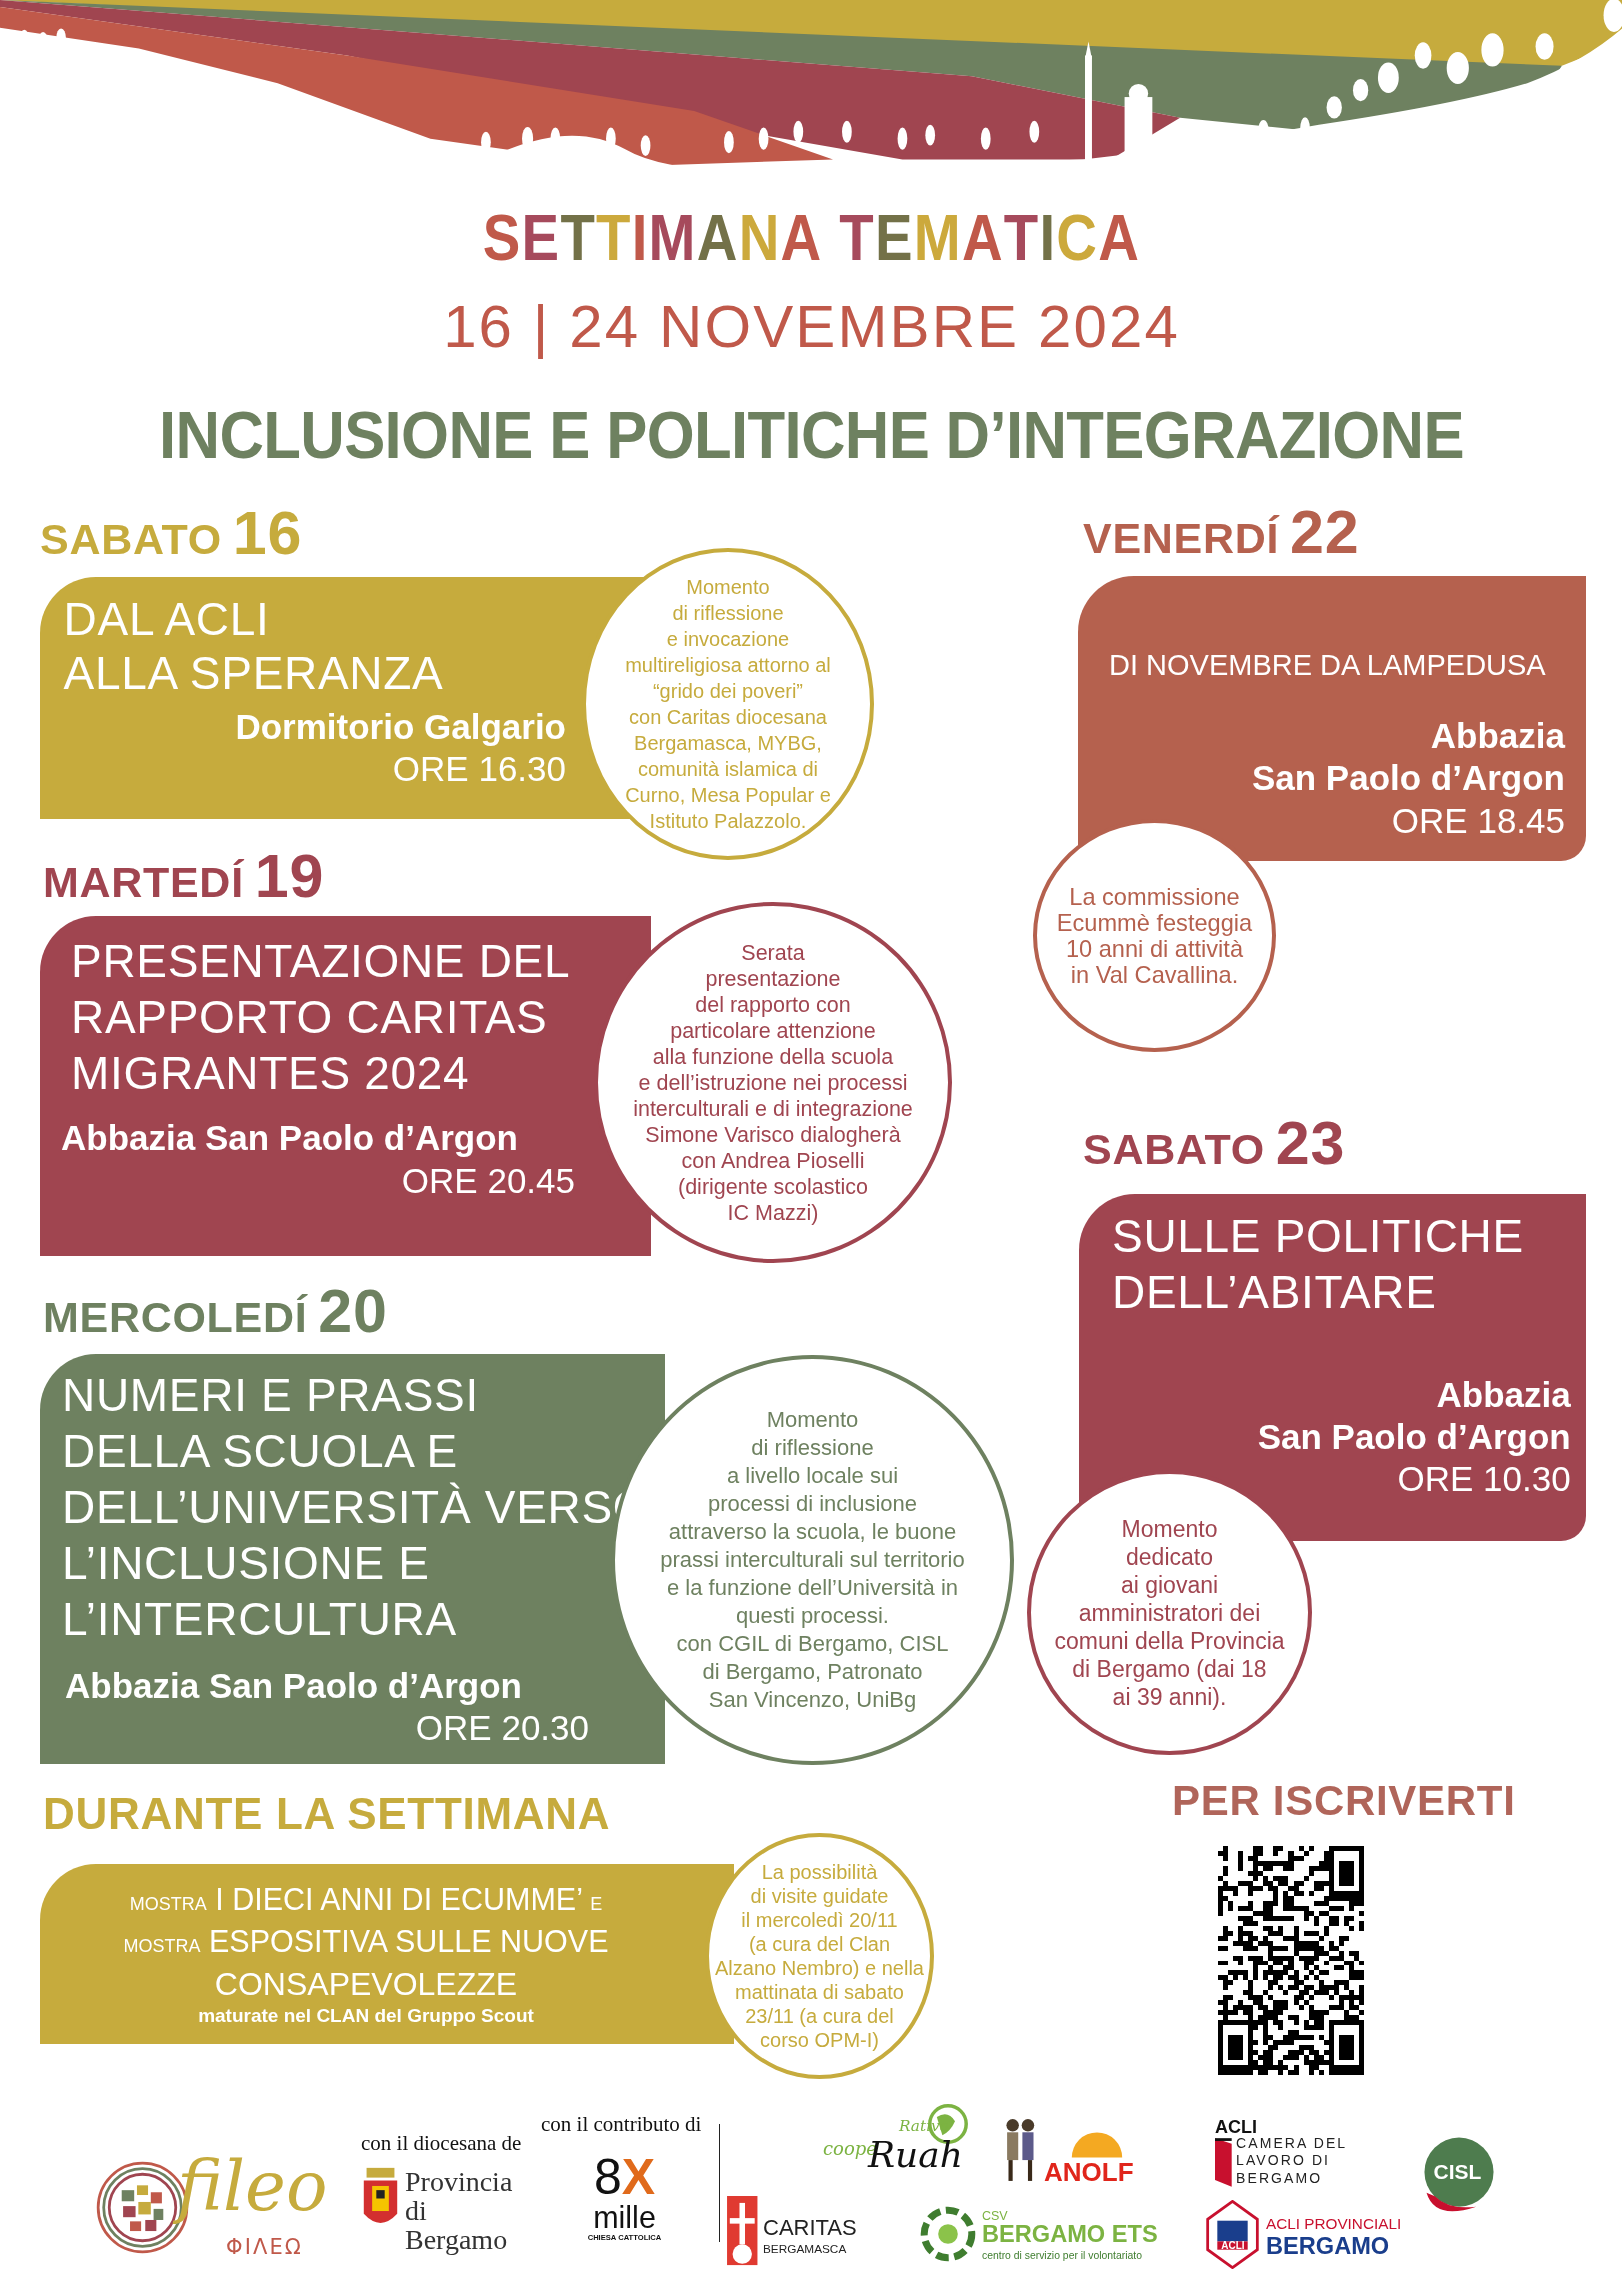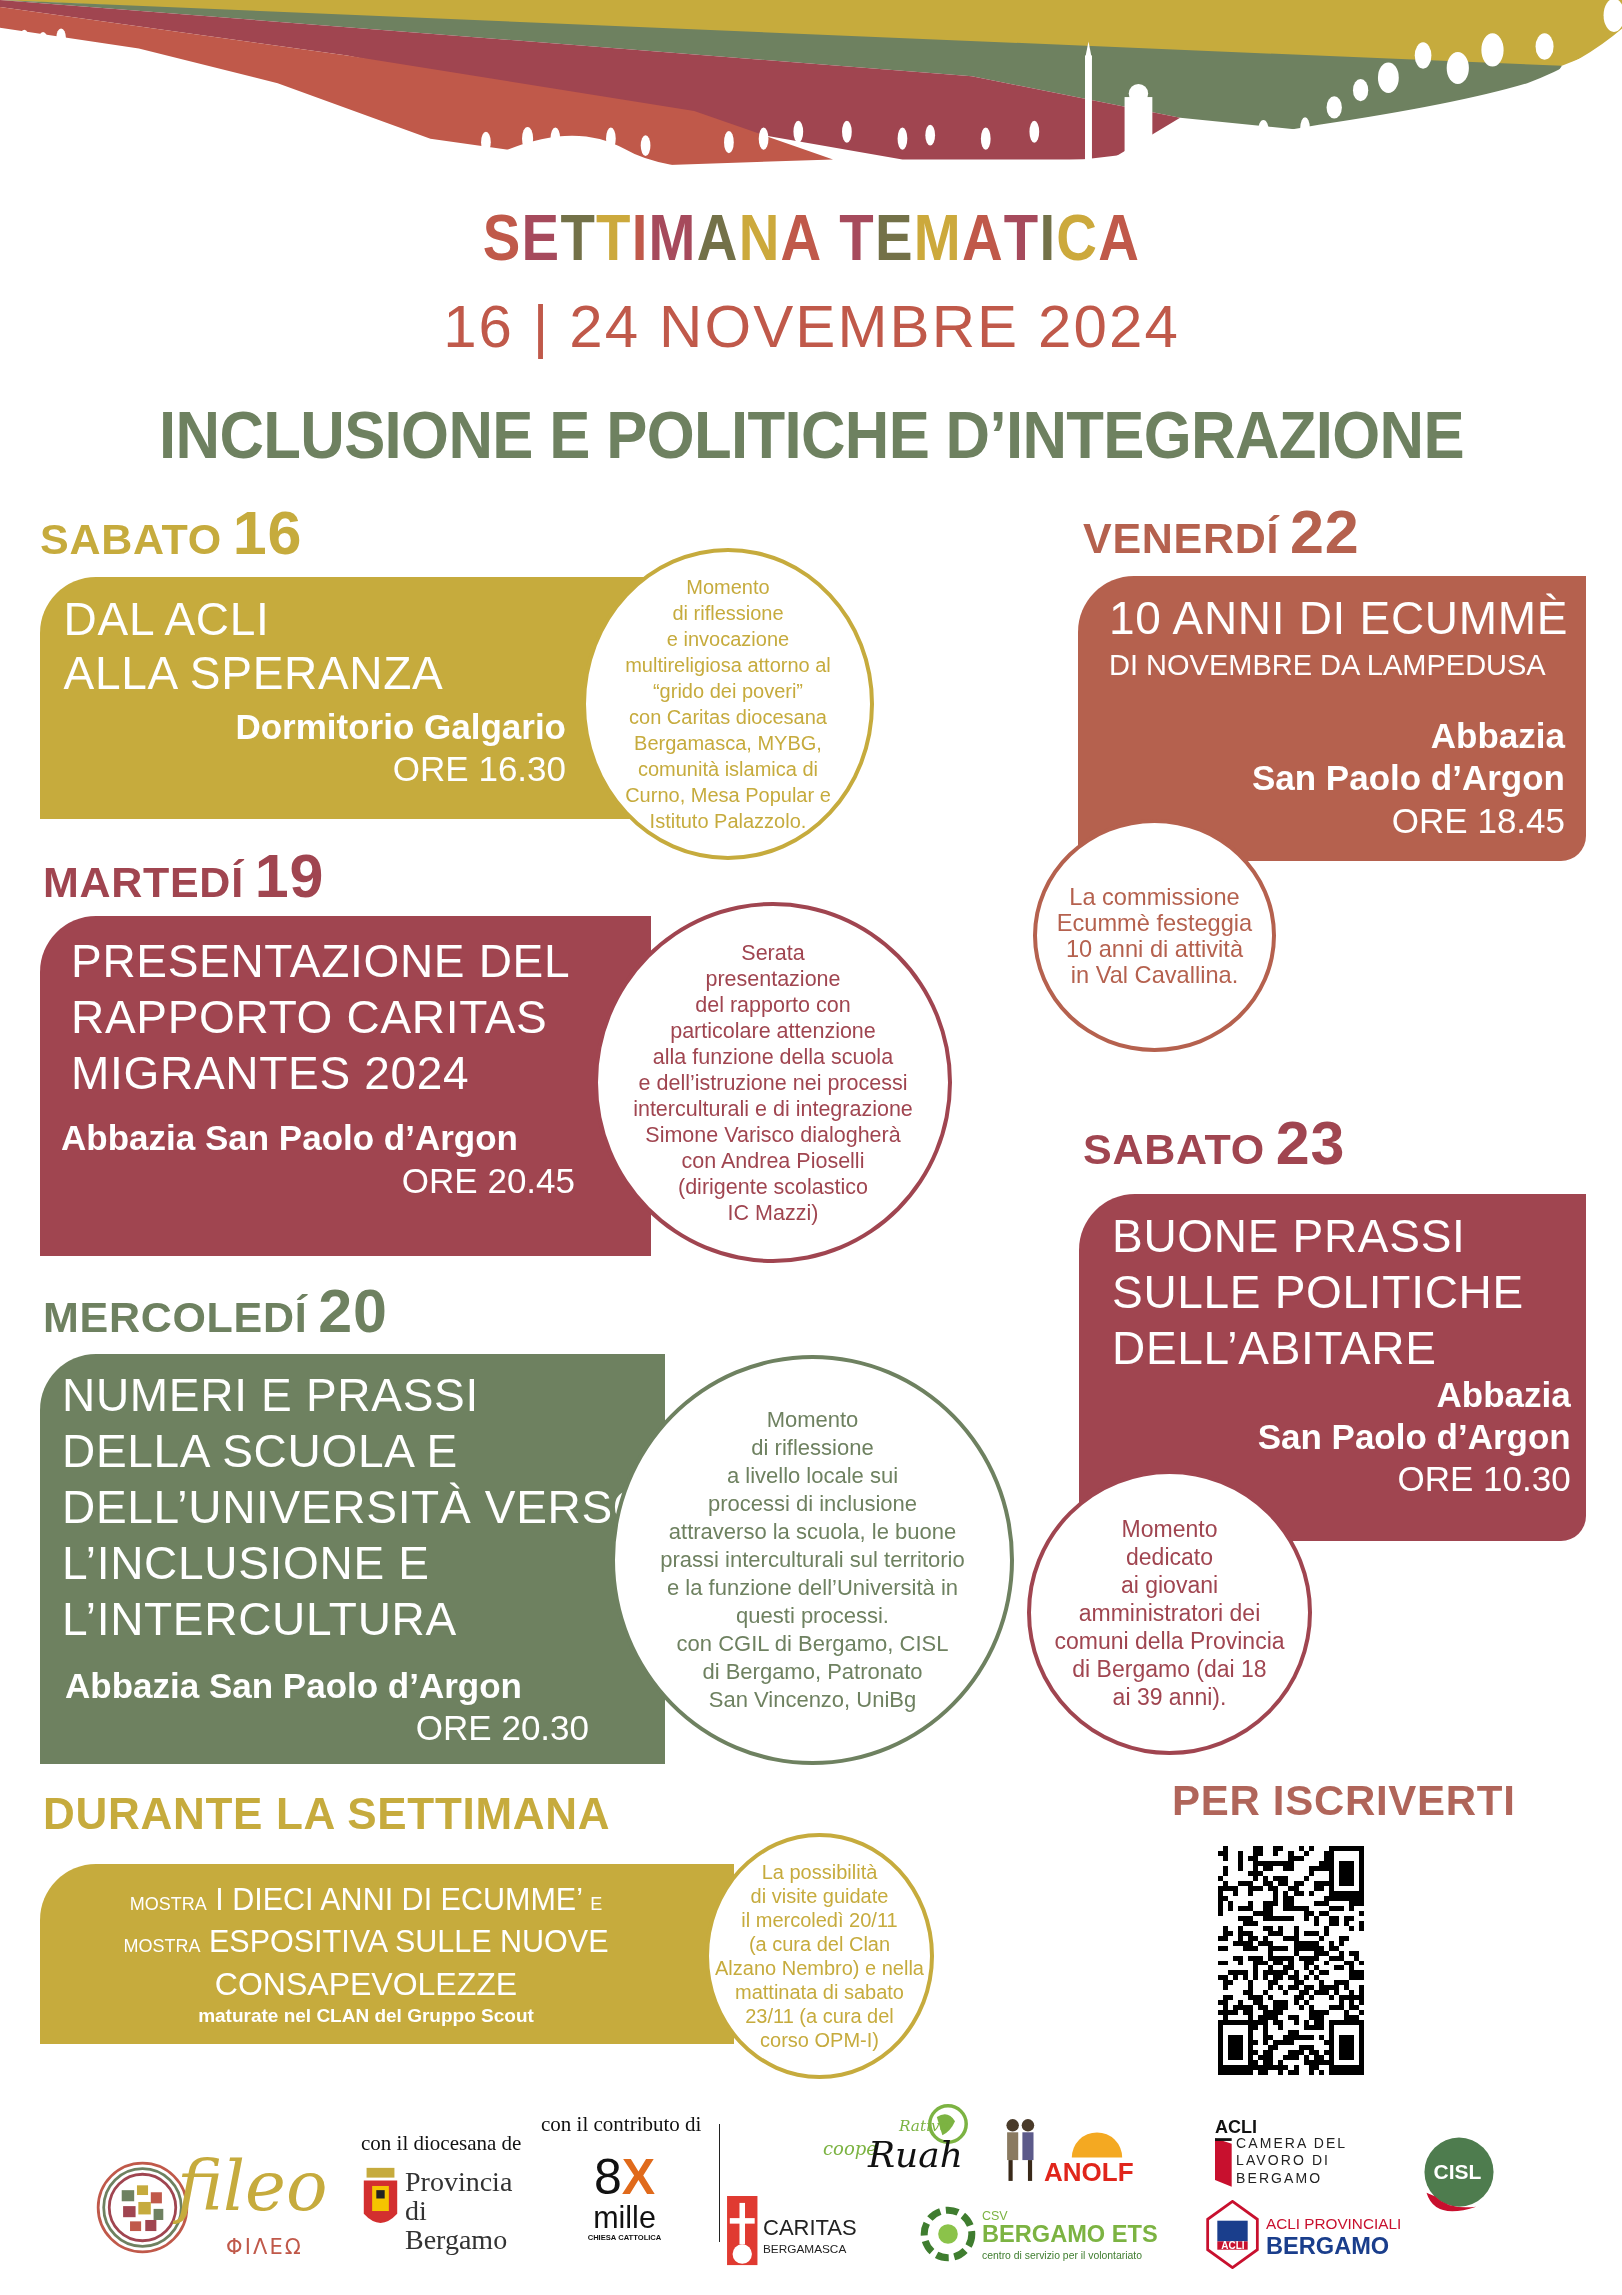--- a/index.html
+++ b/index.html
@@ -106,21 +106,20 @@
 Bergamasca, MYBG,
 comunità islamica di
 Curno, Mesa Popular e
 Istituto Palazzolo.</p>
 </div>
 
 <div class="day-label" style="left:1083px;top:497px;color:#b5614e;">
   <span>VENERDÍ</span><span class="num">22</span>
 </div>
 <div class="box rr" style="left:1078px;top:576px;width:508px;height:285px;background:#b5614e;">
-  <div class="box-title" style="position:absolute;left:31px;top:15.3px;font-size:46px;">10 ANNI DI ECUMMÈ</div>
   <div style="position:absolute;left:31px;top:73px;font-family:'Liberation Sans',sans-serif;font-size:29px;">DI NOVEMBRE DA LAMPEDUSA</div>
   <div class="box-place" style="position:absolute;right:21px;top:139px;text-align:right;">
     <div>Abbazia</div>
     <div>San Paolo d’Argon</div>
   </div>
   <div class="box-time" style="position:absolute;right:21px;top:224px;">ORE 18.45</div>
 </div>
 <div class="circle" style="left:1033px;top:819px;width:243px;height:233px;border-color:#b5614e;">
   <p style="color:#b5614e;font-size:23.6px;line-height:26px;">La commissione
 Ecummè festeggia
@@ -152,21 +151,20 @@
 con Andrea Pioselli
 (dirigente scolastico
 IC Mazzi)</p>
 </div>
 
 <div class="day-label" style="left:1083px;top:1108px;color:#a04550;">
   <span>SABATO</span><span class="num">23</span>
 </div>
 <div class="box rr" style="left:1079px;top:1194px;width:507px;height:347px;background:#a04550;">
   <div class="box-title" style="position:absolute;left:33px;top:14px;line-height:56px;">
-    <div>BUONE PRASSI</div>
     <div>SULLE POLITICHE</div>
     <div>DELL’ABITARE</div>
   </div>
   <div class="box-place" style="position:absolute;right:15.3px;top:180px;text-align:right;">
     <div>Abbazia</div>
     <div>San Paolo d’Argon</div>
   </div>
   <div class="box-time" style="position:absolute;right:15.3px;top:264px;">ORE 10.30</div>
 </div>
 <div class="circle" style="left:1027px;top:1470px;width:285px;height:285px;border-color:#a04550;">

